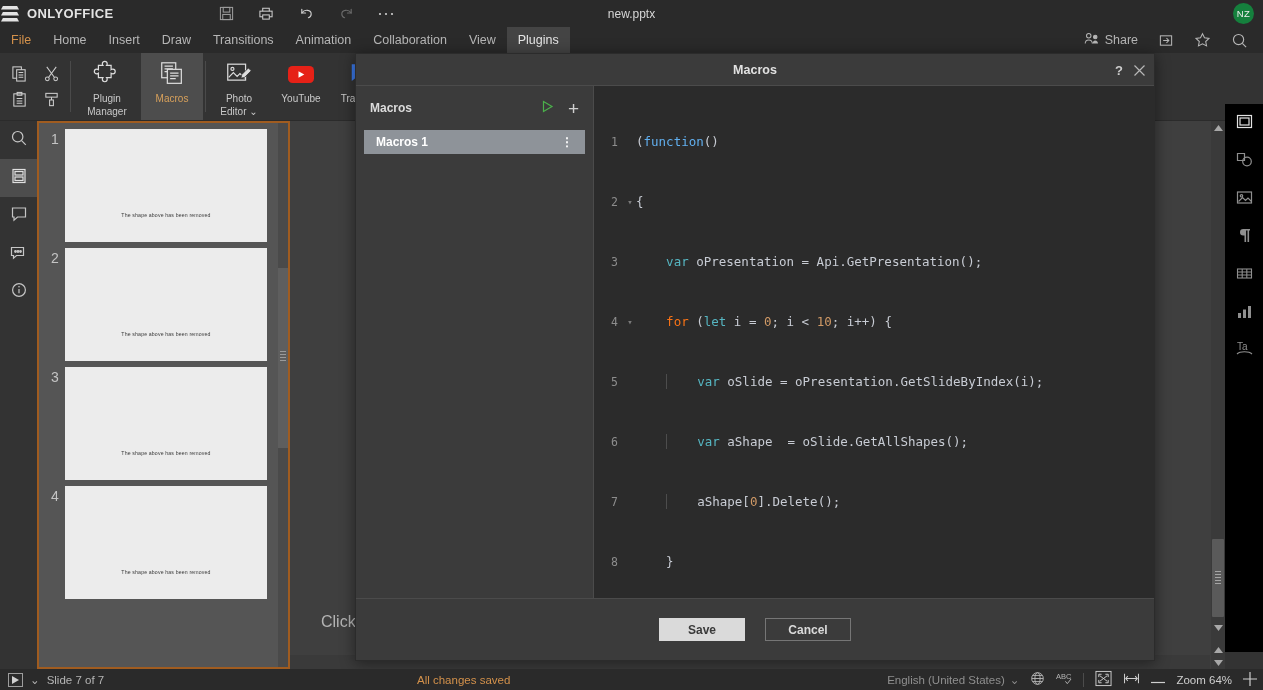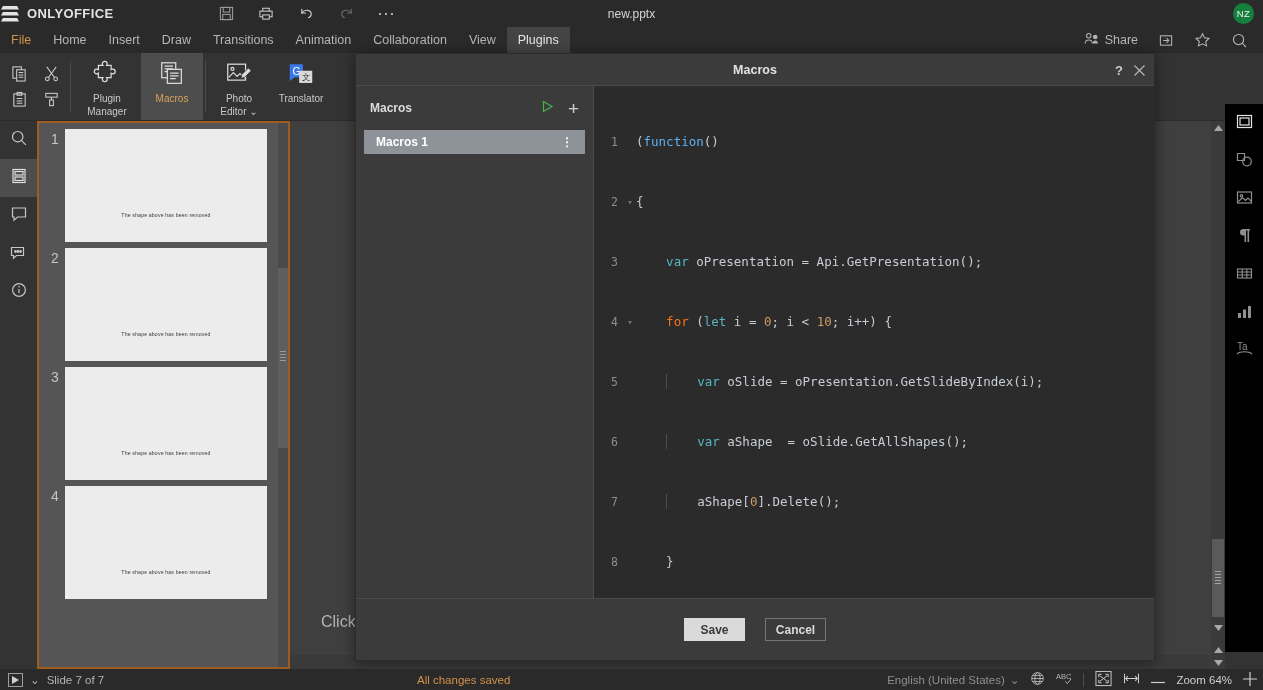--- a/index.html
+++ b/index.html
@@ -202,21 +202,21 @@
   .kw-var { color:#56b6c2; }
   .kw-for { color:#f97316; }
   .num { color:#d19a66; }
   .guide { border-left:1px solid #4d4d4d; }
 
   .dlg-foot {
     height:62px; border-top:1px solid #4b4b4b; background:#3b3b3b;
     display:flex; align-items:center; justify-content:center; gap:20px;
   }
   .btn {
-    width:61px; height:23px; font-size:12px; font-weight:bold;
+    width:86px; height:23px; font-size:12px; font-weight:bold;
     display:flex; align-items:center; justify-content:center; cursor:pointer;
   }
   .btn.primary { background:#dadada; color:#3a3a3a; border:1px solid #dadada;}
   .btn.ghost { background:#3b3b3b; color:#dadada; border:1px solid #767676;}
 </style>
 </head>
 <body>
 
 <div id="app">
 
@@ -381,20 +381,29 @@
           <path d="M5 17l5-5 4 4 3-3 5 5"></path>
           <path d="M19 14l7-7 3 3-7 7-4 1z" fill="#dddddd" stroke="#333" stroke-width=".9"></path>
         </svg>
       </div>
       <div class="plabel">
         <span>Photo</span><br><span>Editor</span>
         <span> ⌄</span>
       </div>
     </div>
 
+    <div class="pbtn">
+      <div class="pico">
+        <svg width="32" height="23" viewBox="0 0 32 23">
+          <rect x="3" y="3" width="26" height="17" rx="4.5" fill="#e62117"></rect>
+          <path d="M13.5 8.2v6.6l5.8-3.3z" fill="#ffffff"></path>
+        </svg>
+      </div>
+      <div class="plabel">YouTube</div>
+    </div>
 
     <div class="pbtn">
       <div class="pico">
         <svg width="30" height="27" viewBox="0 0 32 28">
           <path d="M4 3h14v14H9l-5 4z" fill="#3b78e7"></path>
           <text x="7" y="14" font-family="Liberation Sans, sans-serif" font-size="11" fill="#ffffff">G</text>
           <rect x="14" y="10" width="14" height="13" fill="#d8d8d8"></rect>
           <text x="17" y="20" font-family="Liberation Sans, sans-serif" font-size="9" fill="#333">文</text>
         </svg>
       </div>

